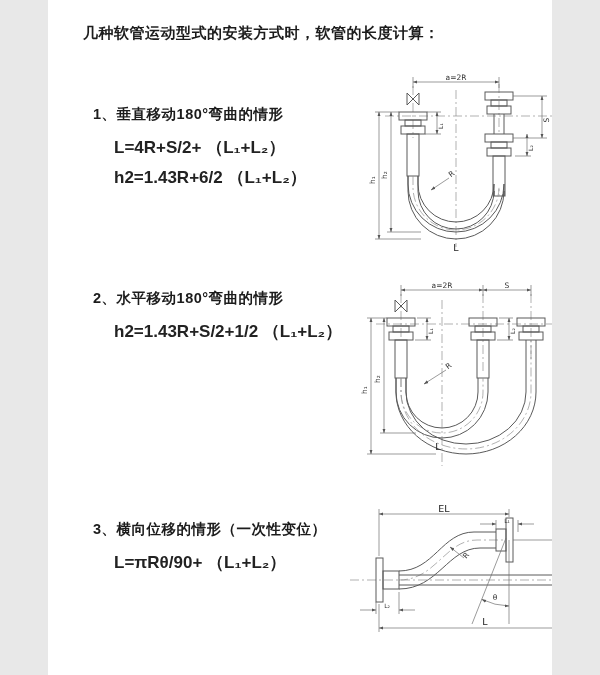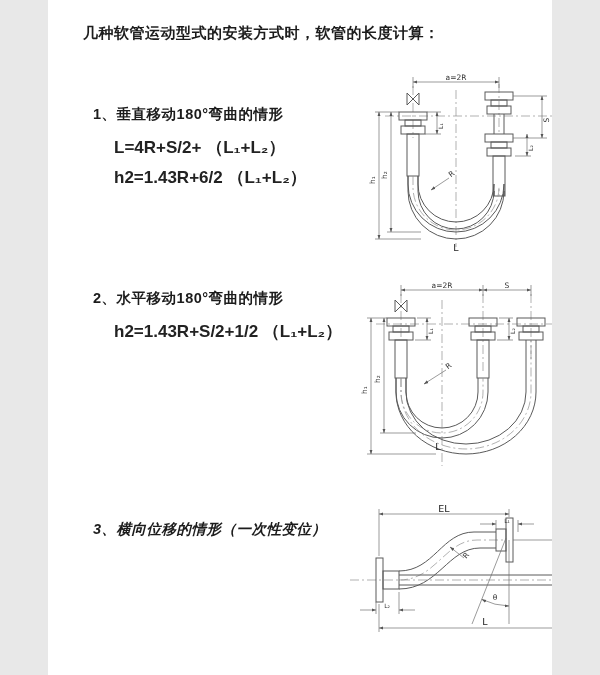--- a/index.html
+++ b/index.html
@@ -47,23 +47,24 @@
     </div>
   </div>
 
   <div class="sec" style="top:288px;">
     <div class="head">2、水平移动180°弯曲的情形</div>
     <div class="formulas">
       <div class="f">h2=1.43R+S/2+1/2 （L₁+L₂）</div>
     </div>
   </div>
 
-  <div class="sec" style="top:519px;font-style:italic;">
+  <div class="sec" style="top:519px;">
     <div class="head">3、横向位移的情形（一次性变位）</div>
     <div class="formulas">
+      <div class="f">L=πRθ/90+ （L₁+L₂）</div>
     </div>
   </div>
 
   <svg class="diag" style="left:313px; top:72px;" width="230" height="182" viewBox="0 0 230 182">
     <defs>
       <pattern id="h1p" width="5" height="5" patternUnits="userSpaceOnUse">
         <path d="M0,5 L5,0 M0,0 L5,5" stroke="#8a8a8a" stroke-width="0.6"></path>
       </pattern>
       <marker id="ar1" viewBox="0 0 10 10" refX="9" refY="5" markerWidth="7" markerHeight="7" orient="auto-start-reverse">
         <path d="M0,1.8 L9.5,5 L0,8.2 z" fill="#555"></path>

